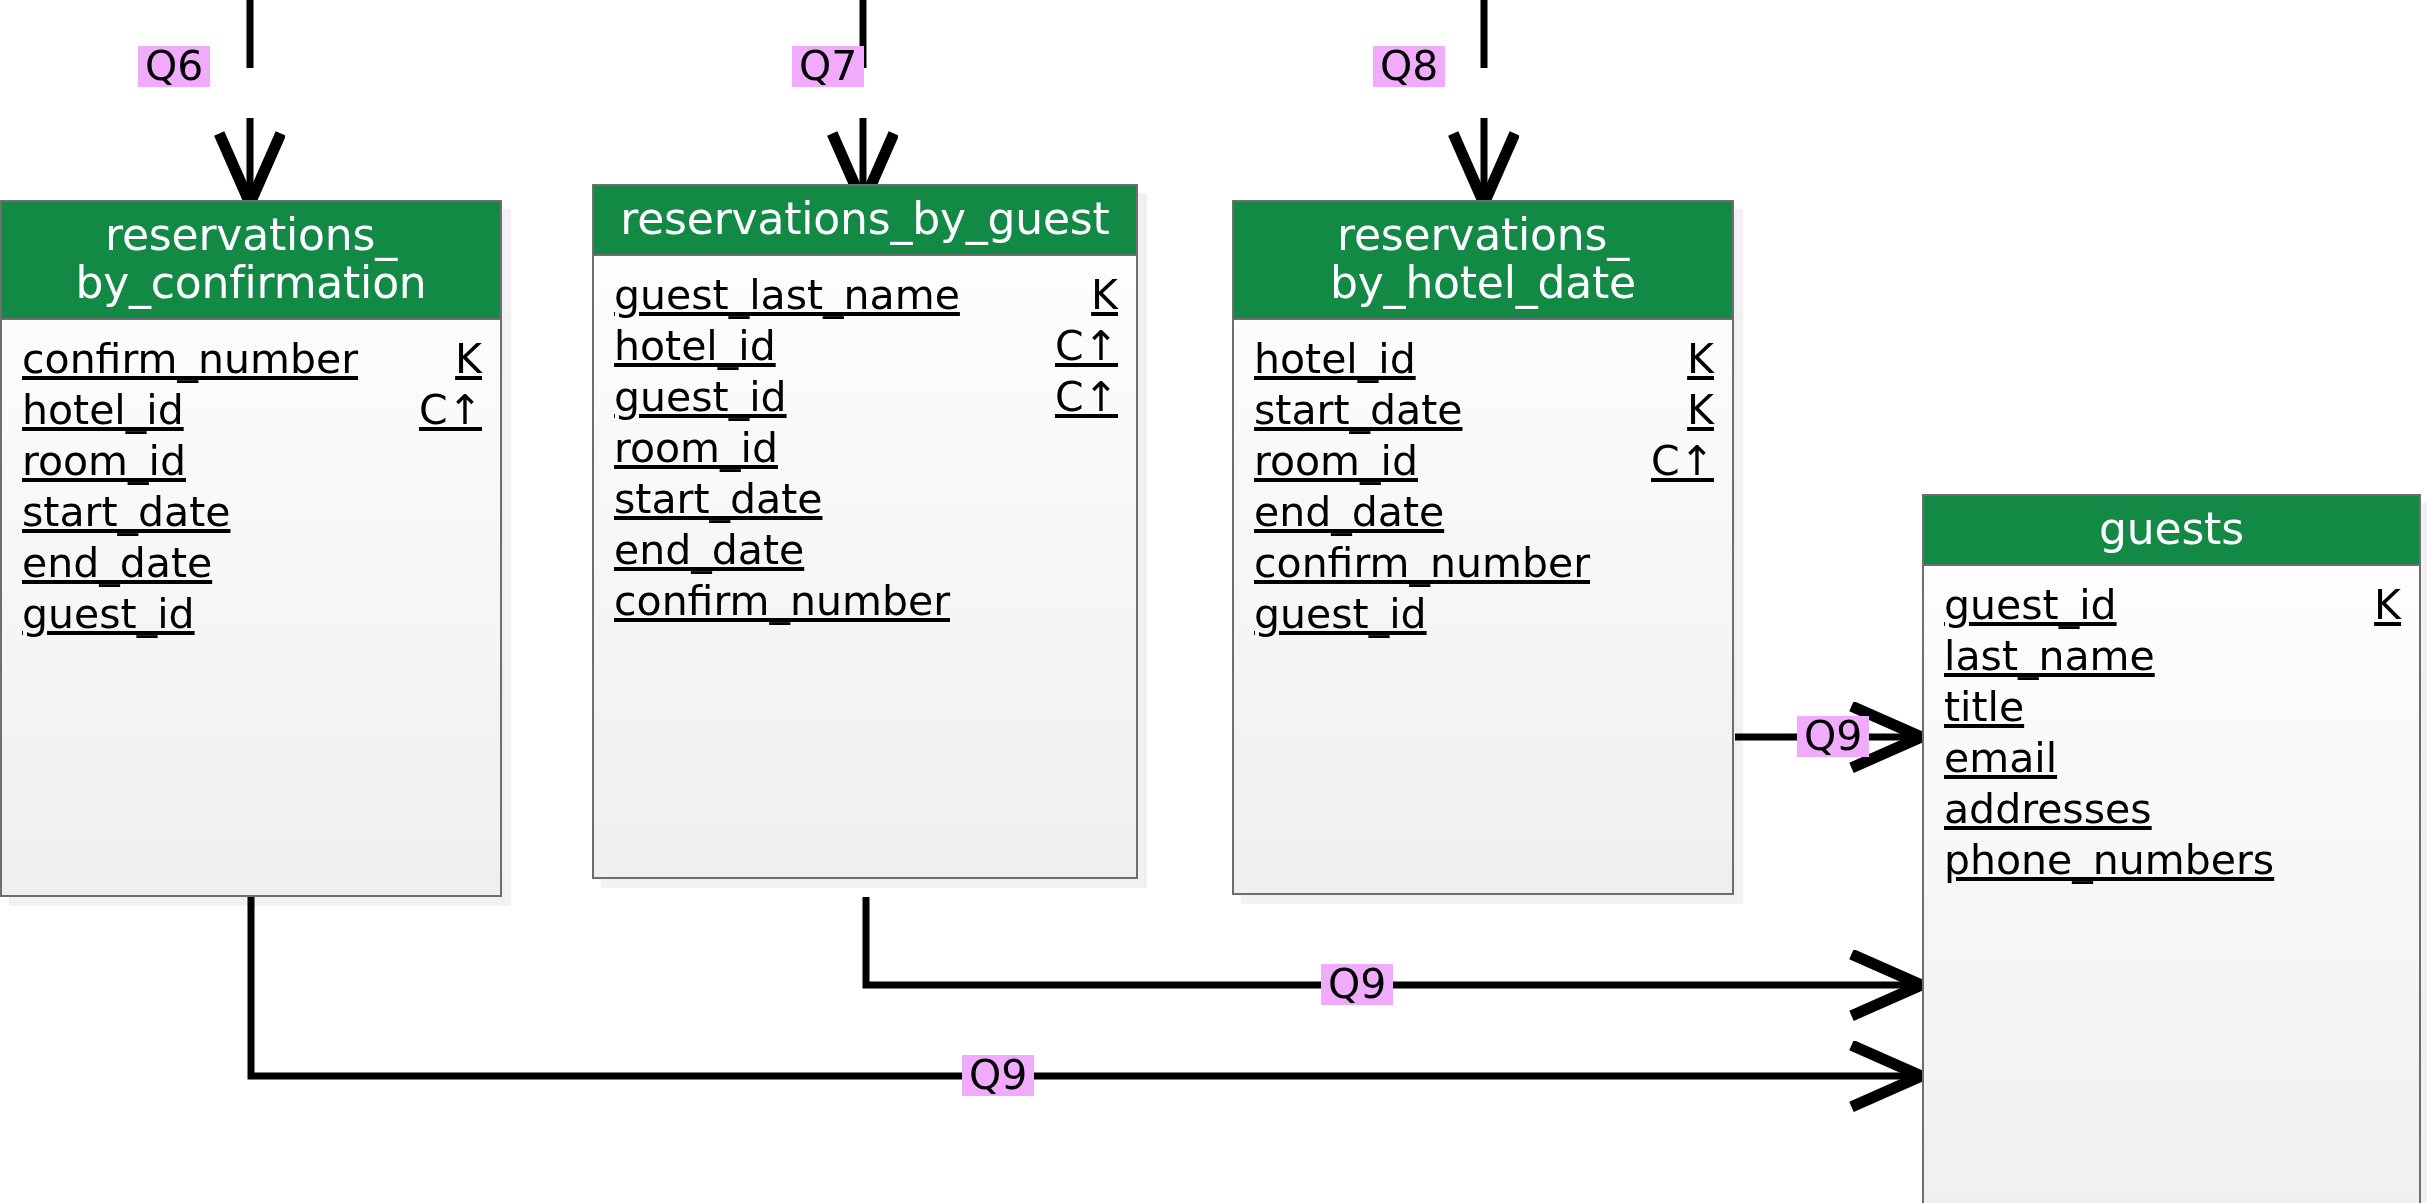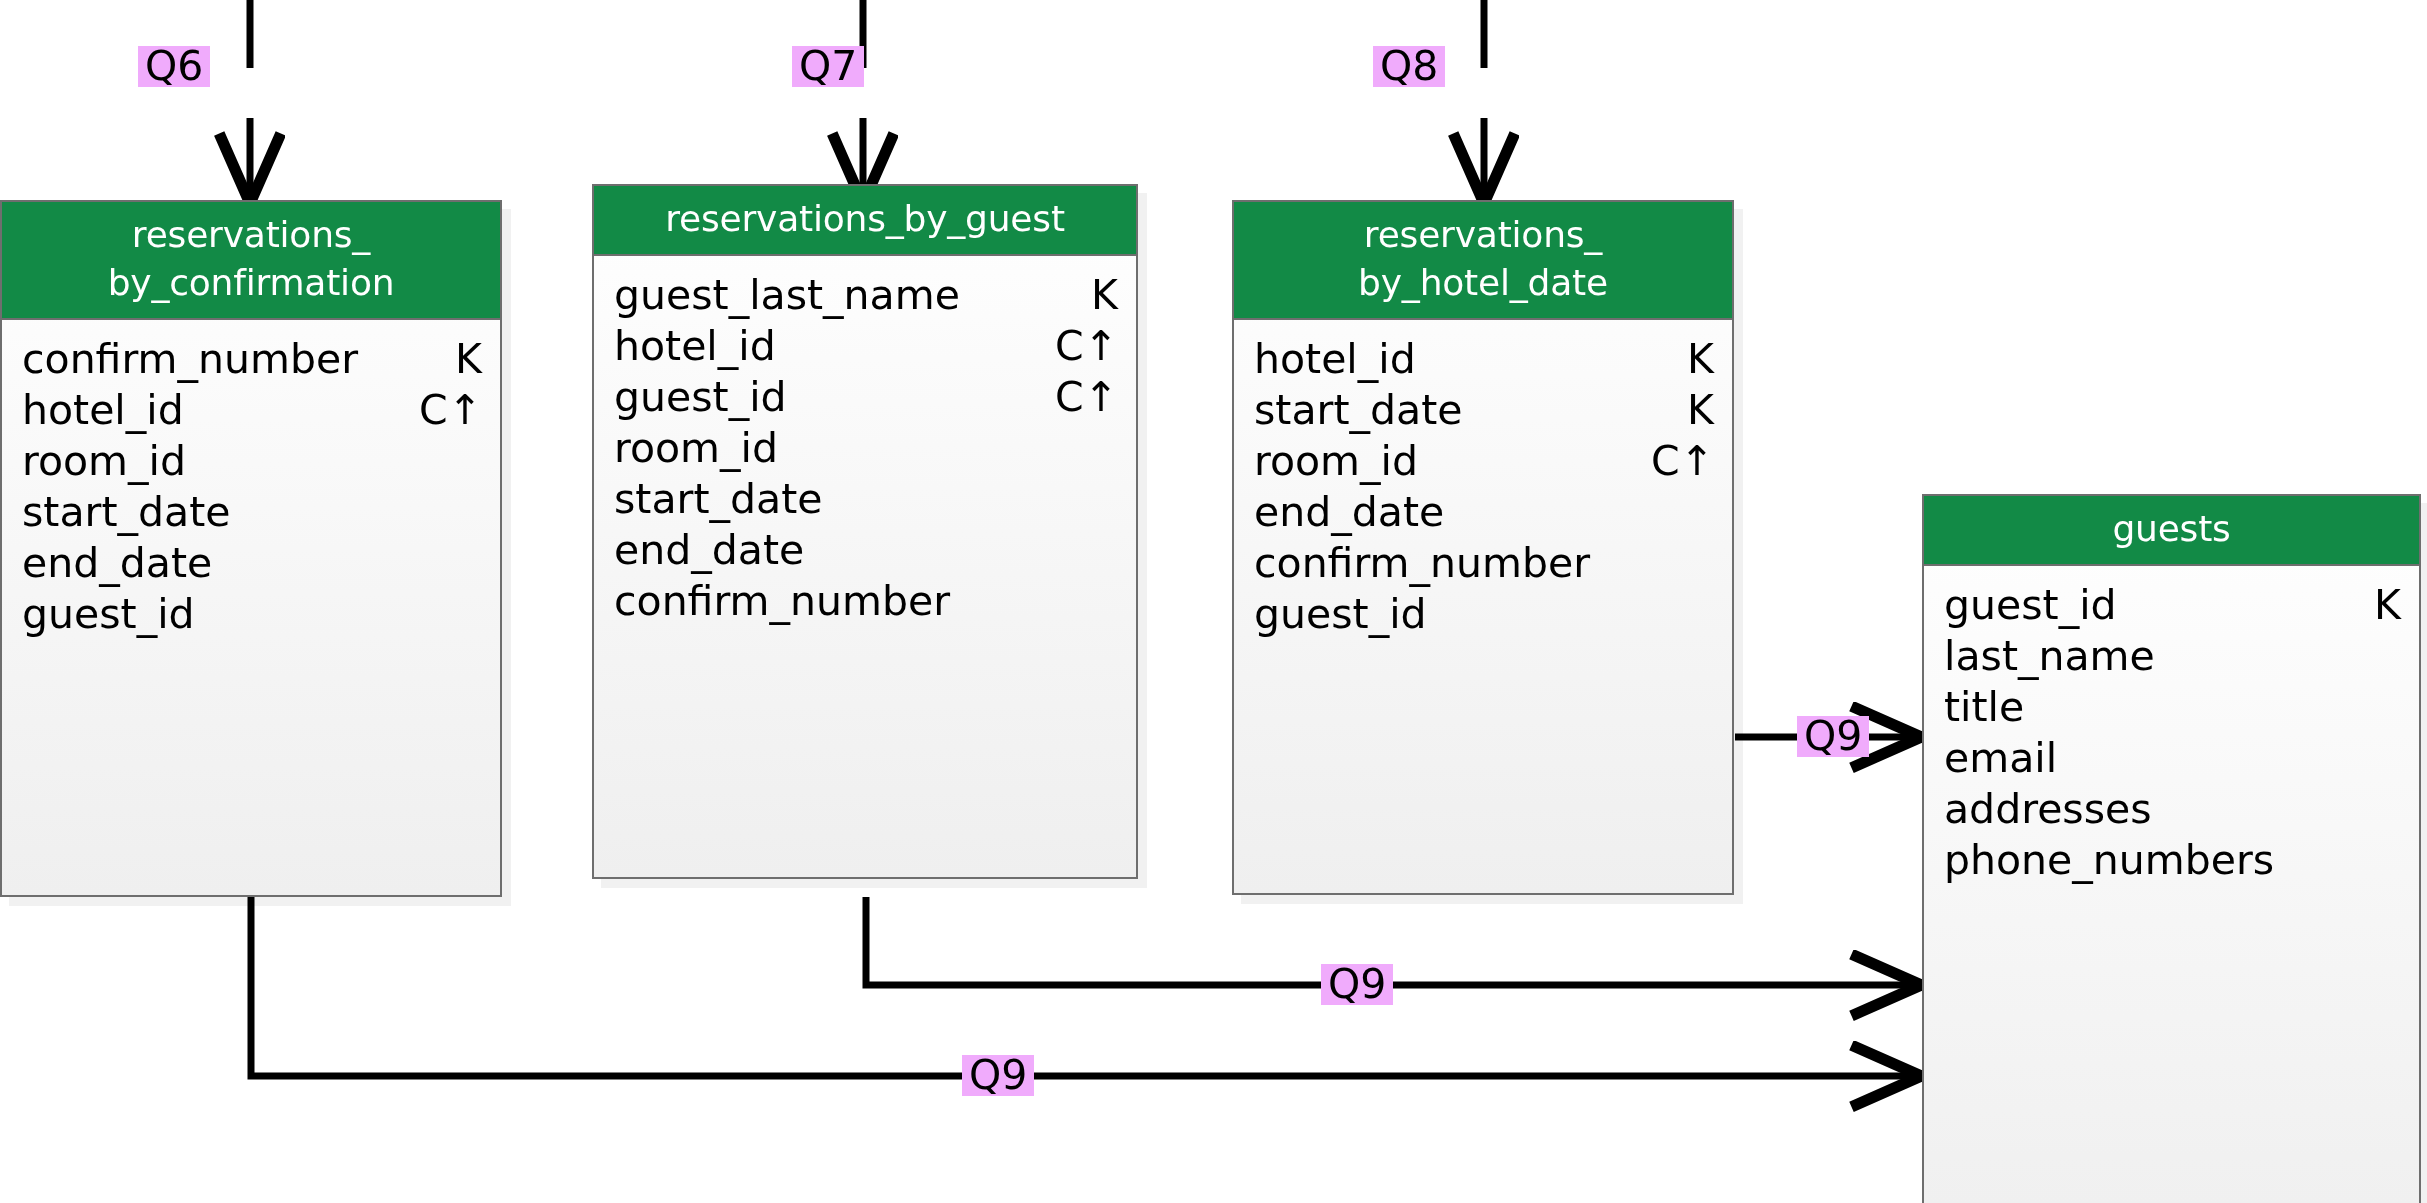--- a/index.html
+++ b/index.html
@@ -26,40 +26,41 @@
     background: linear-gradient(to bottom, #ffffff 0%, #efefef 100%);
     box-shadow: 9px 9px 0 0 rgba(0,0,0,0.055);
     z-index: 5;
   }
   .table-header {
     box-sizing: border-box;
     width: 100%;
     background: #128a46;
     color: #ffffff;
     text-align: center;
-    font-size: 36px;
+    font-size: 44px;
     line-height: 48px;
     font-weight: 400;
     padding: 9px 6px 11px 6px;
     letter-spacing: -0.2px;
     white-space: pre-line;
     border-bottom: 2px solid #6e6e6e;
   }
   .table-body {
     box-sizing: border-box;
     padding: 14px 18px 20px 20px;
   }
   .field-row {
     display: flex;
     align-items: baseline;
     justify-content: space-between;
     font-size: 41px;
     line-height: 51px;
     color: #000000;
     white-space: nowrap;
+    text-decoration: underline;
   }
   .field-name { flex: 0 1 auto; }
   .field-key {
     flex: 0 0 auto;
     padding-left: 18px;
     text-align: right;
     min-width: 34px;
   }
 
   

